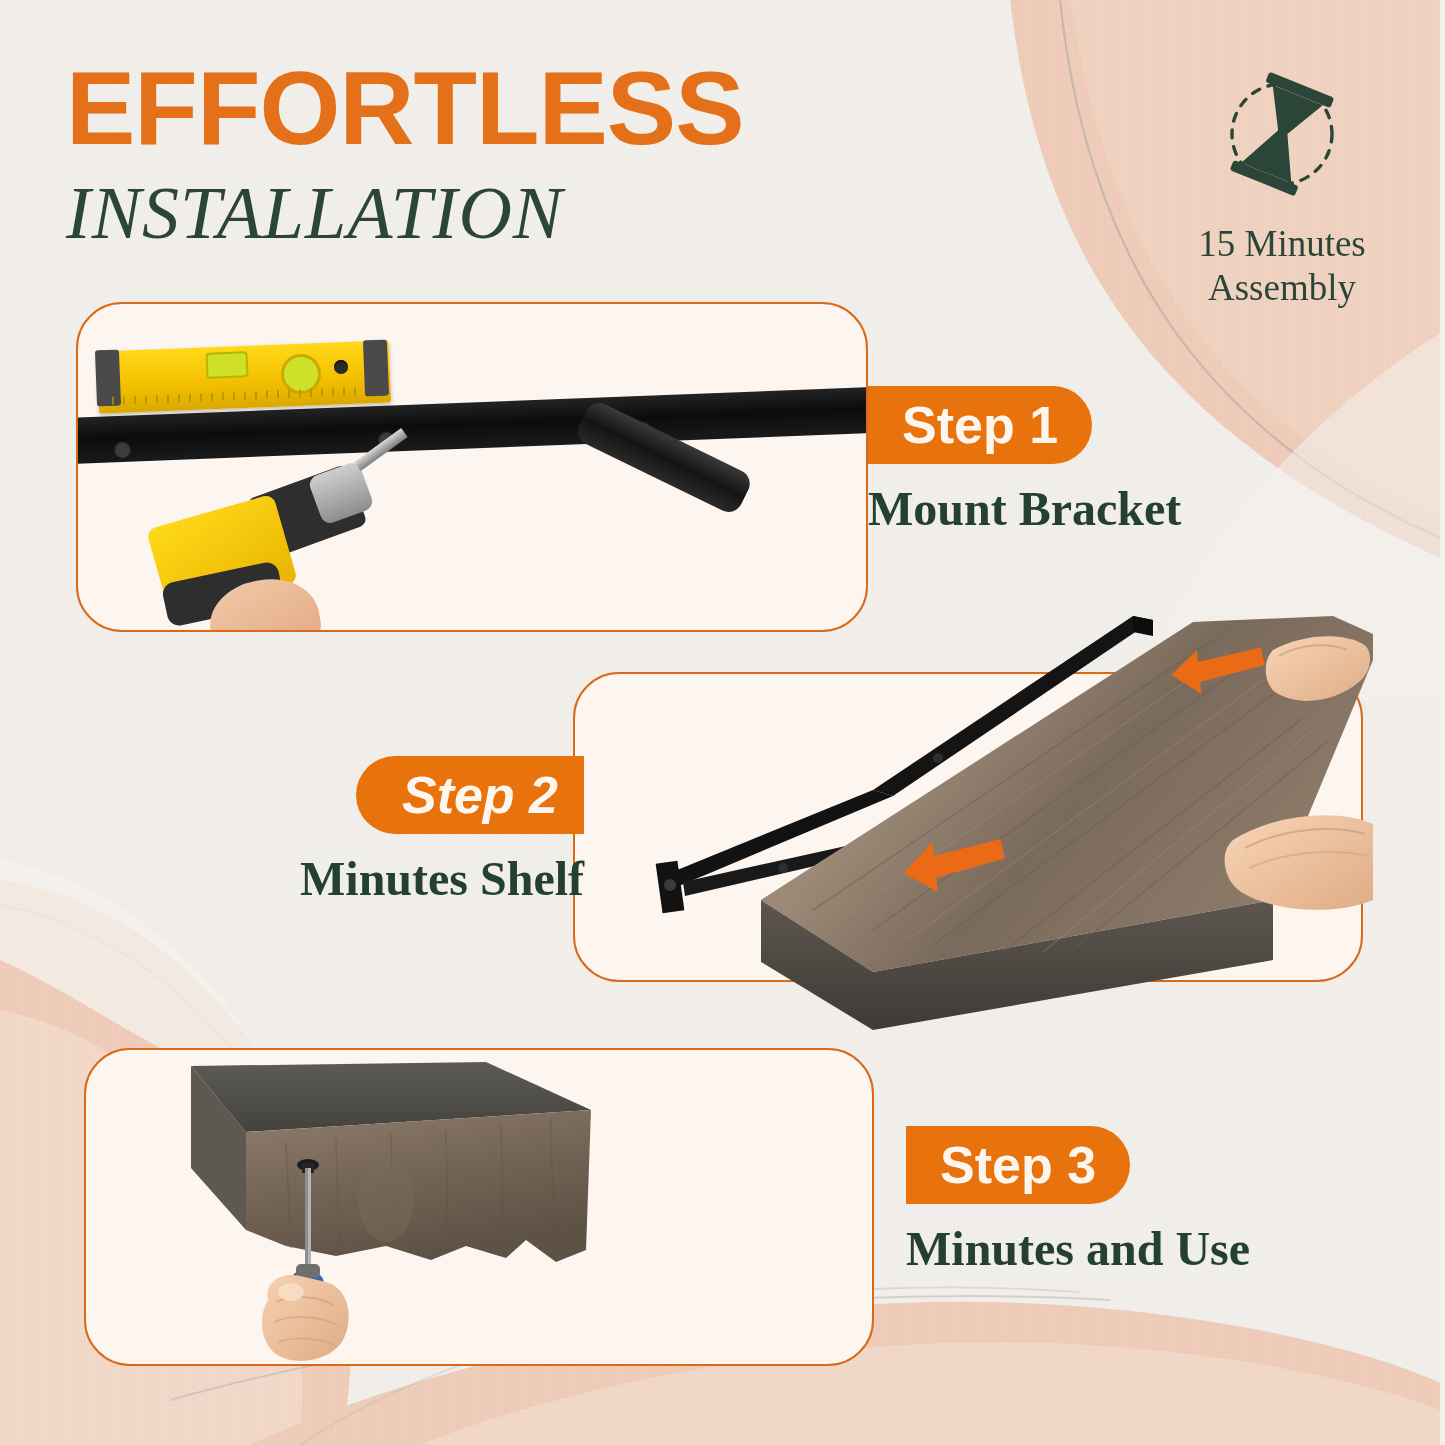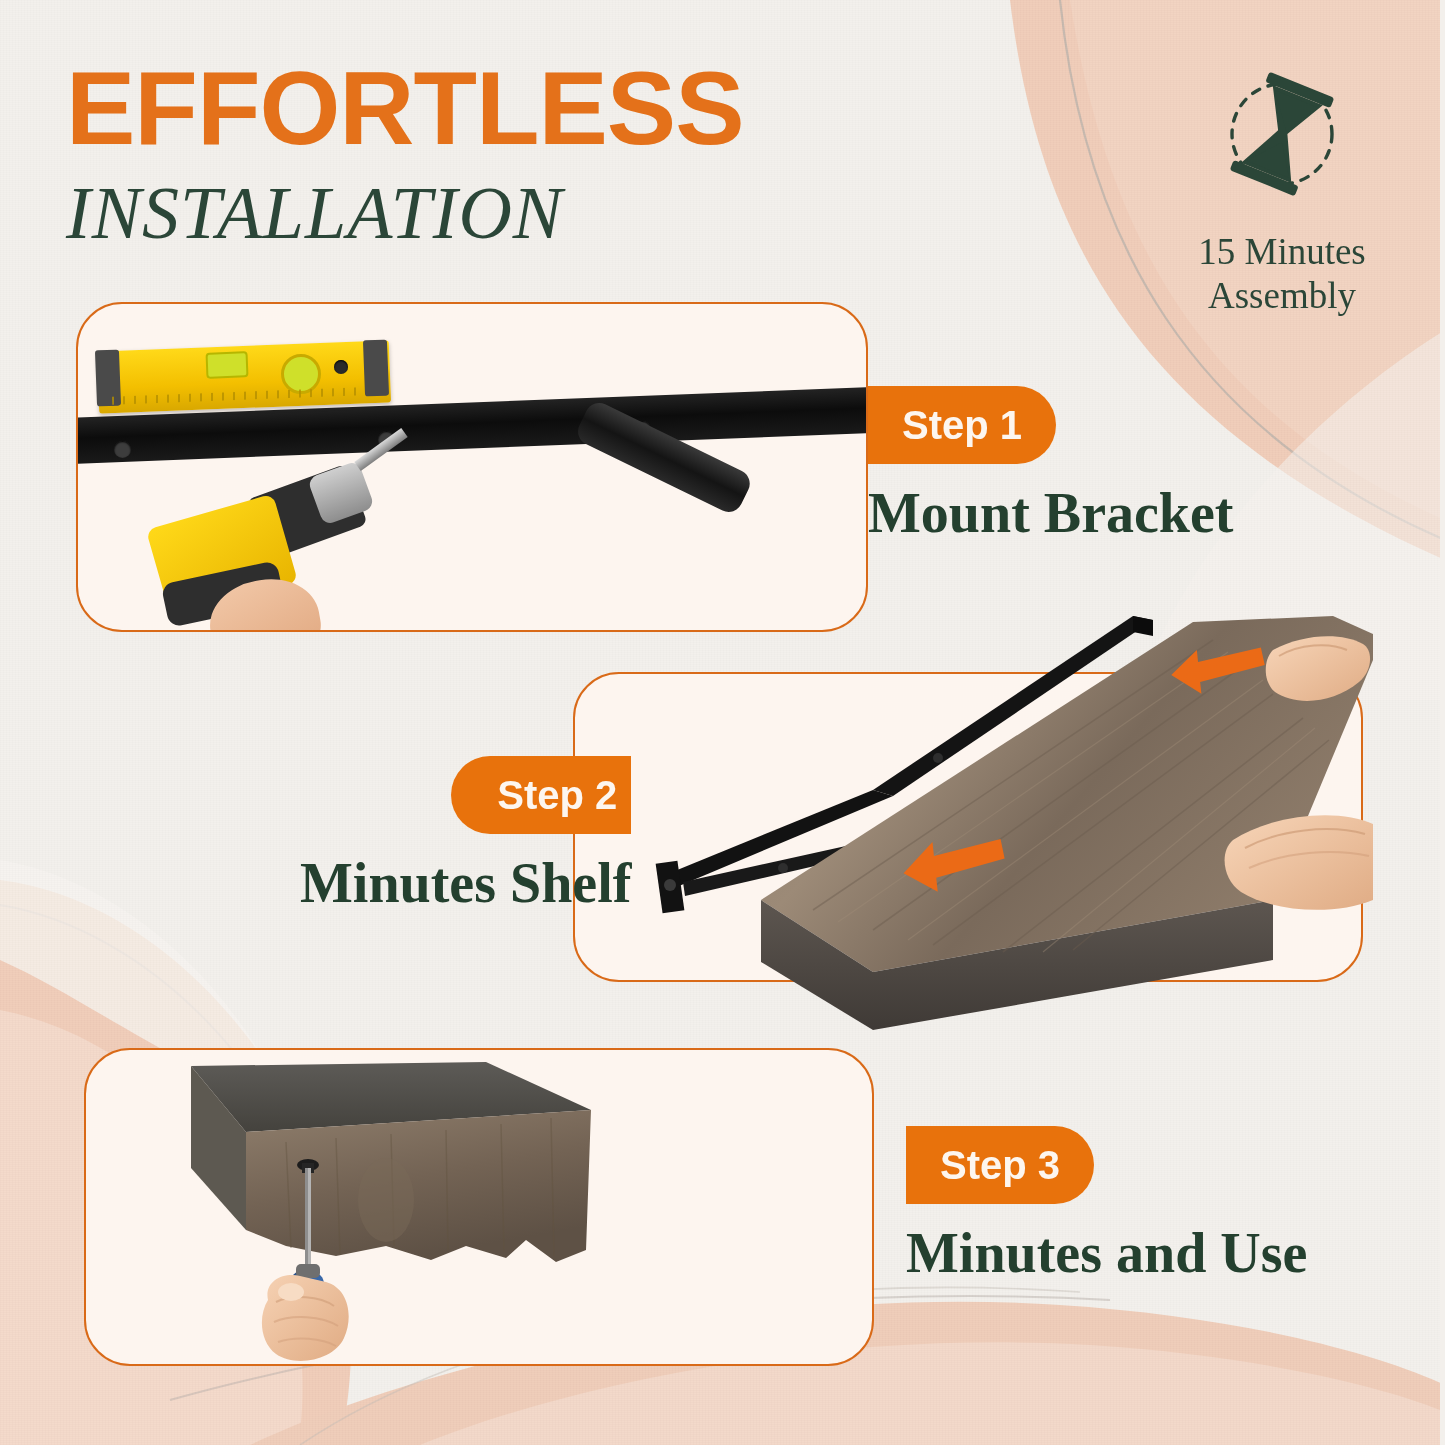--- a/index.html
+++ b/index.html
@@ -34,21 +34,21 @@
     margin-top:16px;letter-spacing:1px;
   }
 
   
   .assembly-badge{
     position:absolute;left:1182px;top:62px;width:200px;text-align:center;
   }
   .hourglass-icon{display:block;margin:0 auto;}
   .assembly-text{
     font-family:"Liberation Serif", serif;
-    font-size:37px;line-height:1.18;color:#2b4638;margin-top:18px;
+    font-size:37px;line-height:1.18;color:#2b4638;margin-top:10px;
   }
 
   
   .card{
     position:absolute;
     background:#fdf5ef;
     border:2px solid #d96a18;
     border-radius:46px;
     box-sizing:border-box;
   }
@@ -59,34 +59,34 @@
   #card3{left:84px;top:1048px;width:790px;height:318px;}
 
   
   .art-out{position:absolute;z-index:6;}
 
   
   .step-block{position:absolute;z-index:8;}
   .step-pill{
     background:#e8720c;color:#fdf6ef;
     font-family:"Liberation Sans", sans-serif;
-    font-weight:bold;font-size:40px;line-height:78px;
+    font-weight:bold;font-size:52px;line-height:78px;
     height:78px;display:inline-block;padding:0 34px;
     box-sizing:border-box;
   }
   .pill-right{border-radius:0 40px 40px 0;}
   .pill-left{border-radius:40px 0 0 40px;}
   .step-label{
     font-family:"Liberation Serif", serif;
-    font-weight:bold;font-size:56px;line-height:1.12;
+    font-weight:bold;font-size:48px;line-height:1.12;
     color:#24402f;margin-top:18px;white-space:nowrap;
   }
   #step1{left:868px;top:386px;}
   #step2{left:300px;top:756px;text-align:right;}
-  #step2 .step-pill{padding-left:46px;padding-right:14px;}
+  #step2 .step-pill{padding-left:46px;padding-right:26px;font-style:italic;}
   #step3{left:906px;top:1126px;}
 
   
   
   .rail{position:absolute;background:linear-gradient(180deg,#232323,#0c0c0c 45%,#1a1a1a);}
   .rail-hole{position:absolute;background:#3d3d3d;border-radius:50%;box-shadow:inset 0 1px 2px #000;}
   .level-body{
     position:absolute;background:linear-gradient(180deg,#ffd919,#f3bf00 60%,#d9a800);
     border-radius:3px;box-shadow:0 2px 4px rgba(0,0,0,.25);
   }

